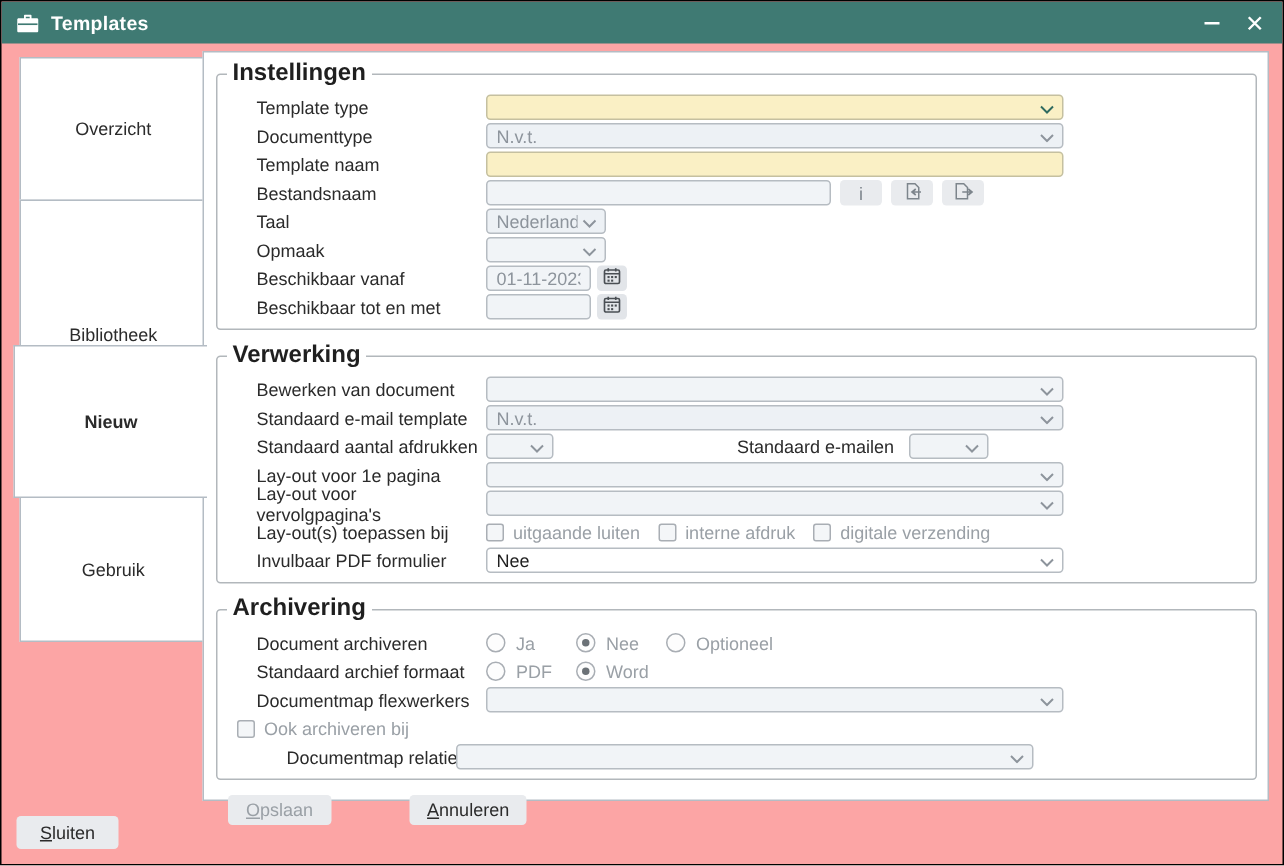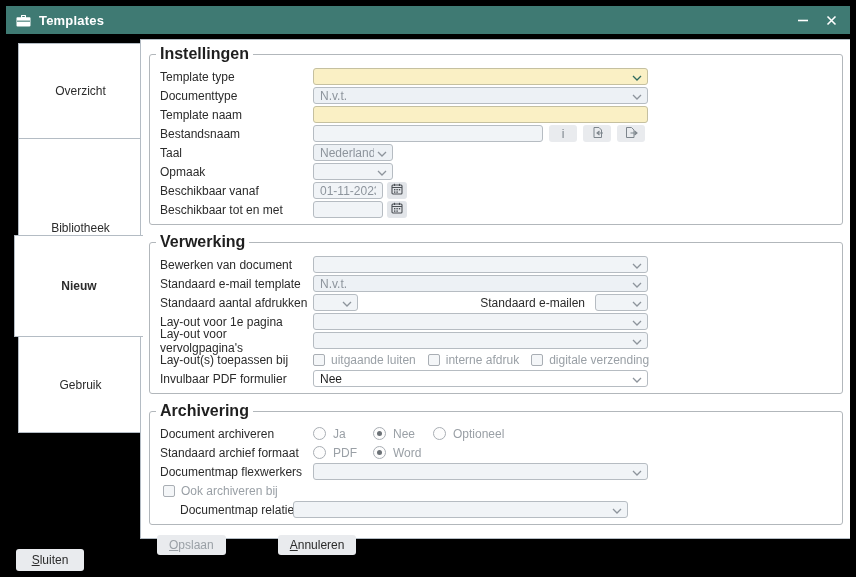--- a/index.html
+++ b/index.html
@@ -1,19 +1,19 @@
 <!DOCTYPE html>
 <html><head>
 <meta charset="utf-8">
 <style>
   * { margin:0; padding:0; box-sizing:border-box; }
   html,body { background:#fff; font-family:"Liberation Sans", sans-serif; }
   .dialog {
     position:relative; width:856px; height:577px;
-    background:#000000; border:6px solid #000000; overflow:hidden;
+    background:#fca5a5; border:1px solid #000000; overflow:hidden;
   }
   
   .titlebar {
     position:absolute; left:0; top:0; right:0; height:28px;
     background:#3f7a73; display:flex; align-items:center; padding:0 10px;
   }
   .titlebar .app-icon { display:flex; margin-right:8px; }
   .titlebar .title { color:#fff; font-size:13px; font-weight:bold; letter-spacing:.2px; }
   .winbtn {
     position:absolute; top:0; width:30px; height:28px;
@@ -40,30 +40,30 @@
     position:absolute; left:134px; top:33px; width:711px; height:500px;
     border:1px solid #b4bcc4; background:#fff; z-index:2; padding:0;
   }
   fieldset {
     border:1px solid #b2b7bb; border-radius:3px;
     margin:5px 7px 0 8px; padding:4px 8px 5px 10px;
   }
   fieldset.fs2, fieldset.fs3 { margin-top:8px; }
   legend { font-size:16px; font-weight:bold; color:#1f1f1f; padding:0 4px; margin-left:-4px; }
   .row { display:flex; align-items:center; height:19px; }
-  .row > label { width:153px; flex:none; font-size:12px; color:#2b2b2b; }
+  .row > label { width:153px; flex:none; font-size:12px; color:#2b2b2b;margin-left:16px; }
   .ctrl { display:flex; align-items:center; width:500px; }
   
   .combo, .tinput {
     position:relative; height:17px; border:1px solid #b6bcc2; border-radius:3px;
     background:#fff; font-size:12px; display:flex; align-items:center;
     padding:0 18px 0 6px; color:#1f1f1f;
   }
   .tinput { padding-right:6px; }
-  .full { width:335px; }
+  .full { width:385px; }
   .required { background:#faf0c5; border-color:#c5c0a0; }
   .disabled { background:#edf1f5; color:#8d949c; }
   .dim { background:#f1f4f7; }
   .combo .chev { position:absolute; right:5px; top:6px; color:#8d949c; }
   .combo.required .chev { color:#2f6a5f; }
   .val { white-space:nowrap; overflow:hidden; }
   
   .iconbtn {
     width:28px; height:17px; margin-left:6px; border:none; border-radius:3px;
     background:#e9ebee; color:#7d858c; display:flex; align-items:center;

